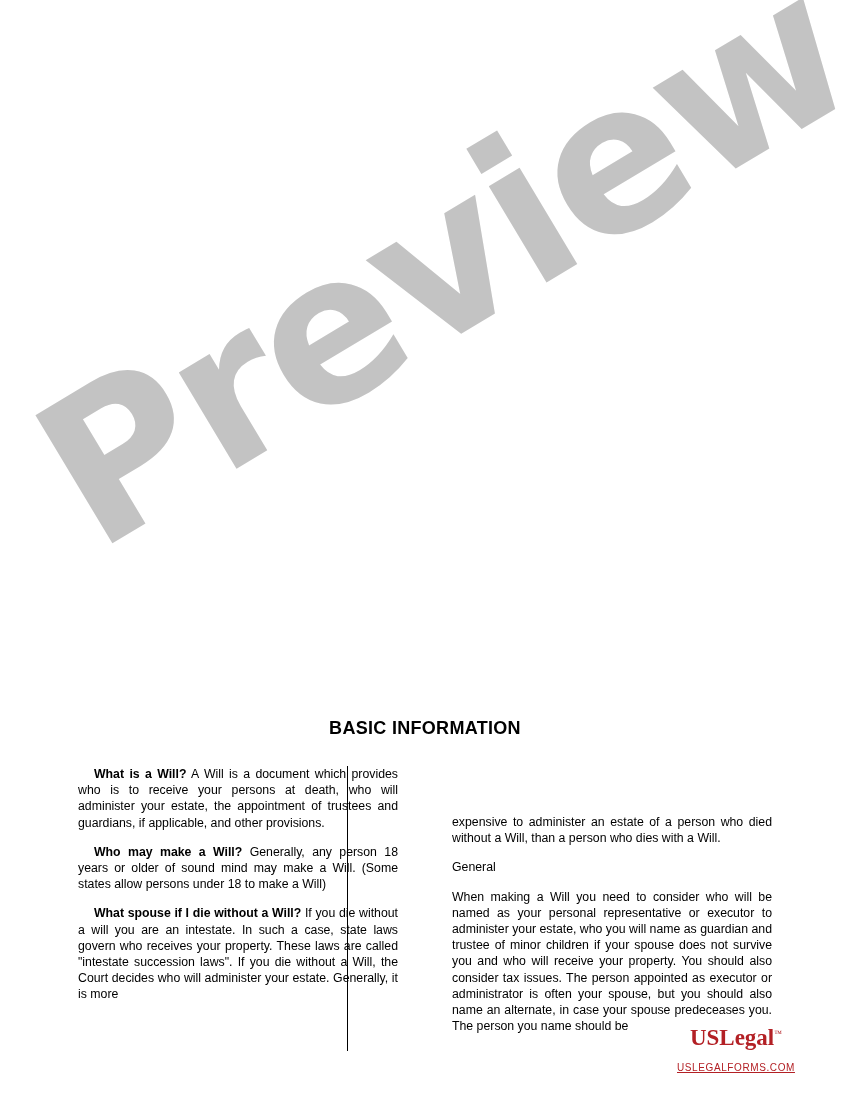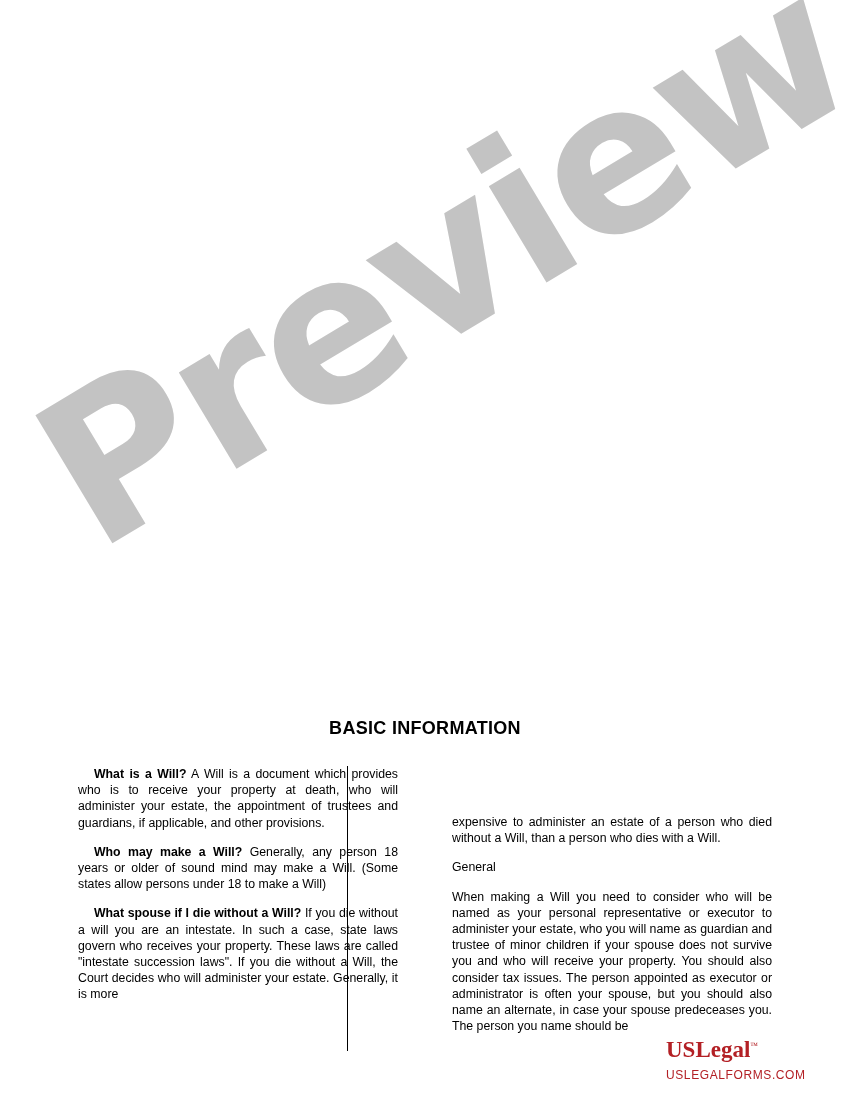--- a/index.html
+++ b/index.html
@@ -109,70 +109,71 @@
   .subhead {
     font-weight: normal;
     margin: 0 0 13px 0;
     text-align: left;
   }
 
   
   .logo {
     position: absolute;
     right: 44px;
-    bottom: 20px;
+    bottom: 32px;
     width: 140px;
     height: 46px;
     z-index: 11;
-    text-align: left;
+    text-align: center;
   }
   .logo-main {
     font-family: "Liberation Serif", serif;
     font-size: 23px;
     font-weight: bold;
     color: #b32025;
     letter-spacing: 0px;
     line-height: 24px;
     white-space: nowrap;
   }
   .logo-main .us { color: #b32025; }
   .logo-main .legal { color: #b32025; font-style: normal; }
   .logo-tm {
     font-size: 8px;
     vertical-align: super;
     font-weight: normal;
   }
   .logo-sub {
     font-family: "Liberation Sans", sans-serif;
-    font-size: 12px;
+    font-size: 10px;
     color: #b32025;
     letter-spacing: 0.6px;
-    margin-top: 6px;
+    margin-top: 12px;
     white-space: nowrap;
+    text-decoration: underline;
   }
 </style>
 </head>
 <body>
 
 <div class="page">
 
   <div class="watermark">
     <div class="watermark-text">Preview</div>
   </div>
 
   <div class="content">
 
     <div class="doc-title">BASIC INFORMATION</div>
 
     <div class="divider"></div>
 
     <div class="columns">
 
       <div class="col col-left">
-        <p class="para"><span class="q">What is a Will?</span><span> A Will is a document which provides who is to receive your property at death, who will administer your estate, the appointment of trustees and guardians, if applicable, and other provisions.</span></p>
+        <p class="para"><span class="q">What is a Will?</span><span> A Will is a document which provides who is to receive your persons at death, who will administer your estate, the appointment of trustees and guardians, if applicable, and other provisions.</span></p>
 
         <p class="para"><span class="q">Who may make a Will?</span><span> Generally, any person 18 years or older of sound mind may make a Will. (Some states allow persons under 18 to make a Will)</span></p>
 
         <p class="para"><span class="q">What spouse if I die without a Will?</span><span> If you die without a will you are an intestate.  In such a case, state laws govern who receives your property.  These laws are called "intestate succession laws".  If you die without a Will, the Court decides who will administer your estate.    Generally, it is more</span></p>
       </div>
 
       <div class="col col-right">
         <p class="para">expensive to administer an estate of a person who died without a Will, than a person who dies with a Will.</p>
         <p class="subhead">General</p>
         <p class="para">When making a Will you need to consider who will be named as your personal representative or executor to administer your estate, who you will name as guardian and trustee of minor children if your spouse does not survive you and who will receive your property.  You should also consider tax issues.  The person appointed as executor or administrator is often your spouse, but you should also name an alternate, in case your spouse predeceases you. The person you name should be</p>

